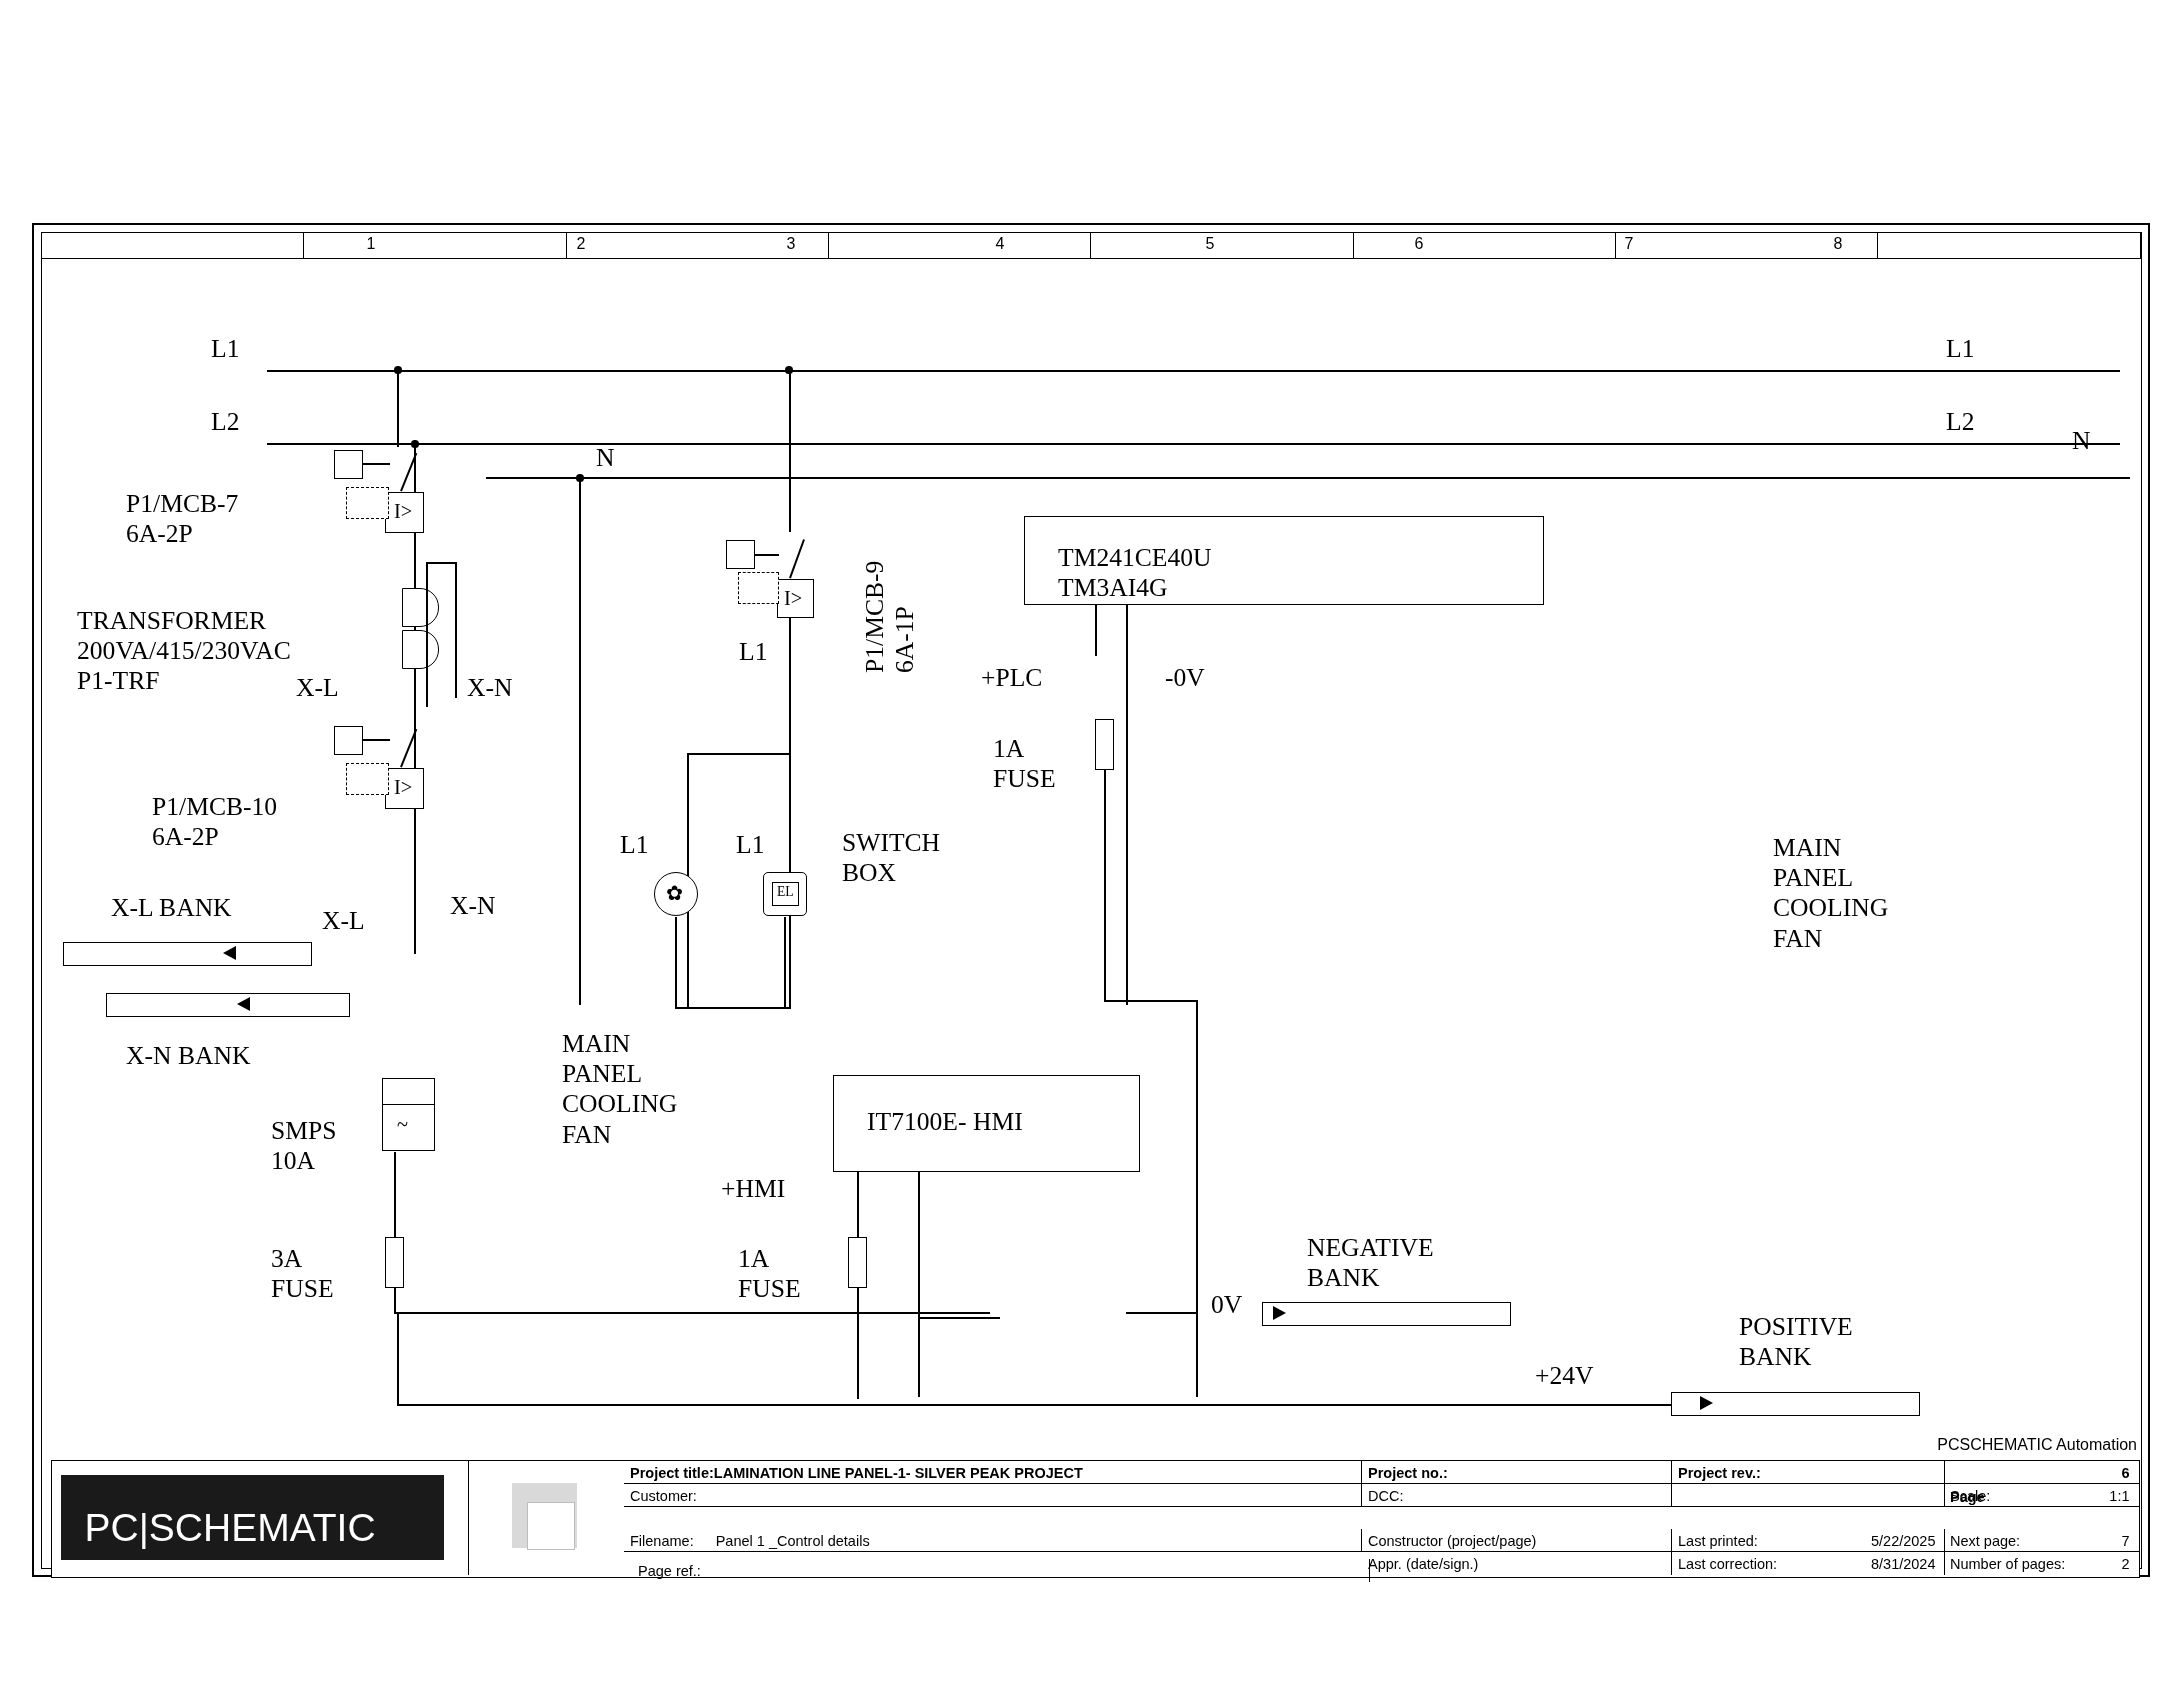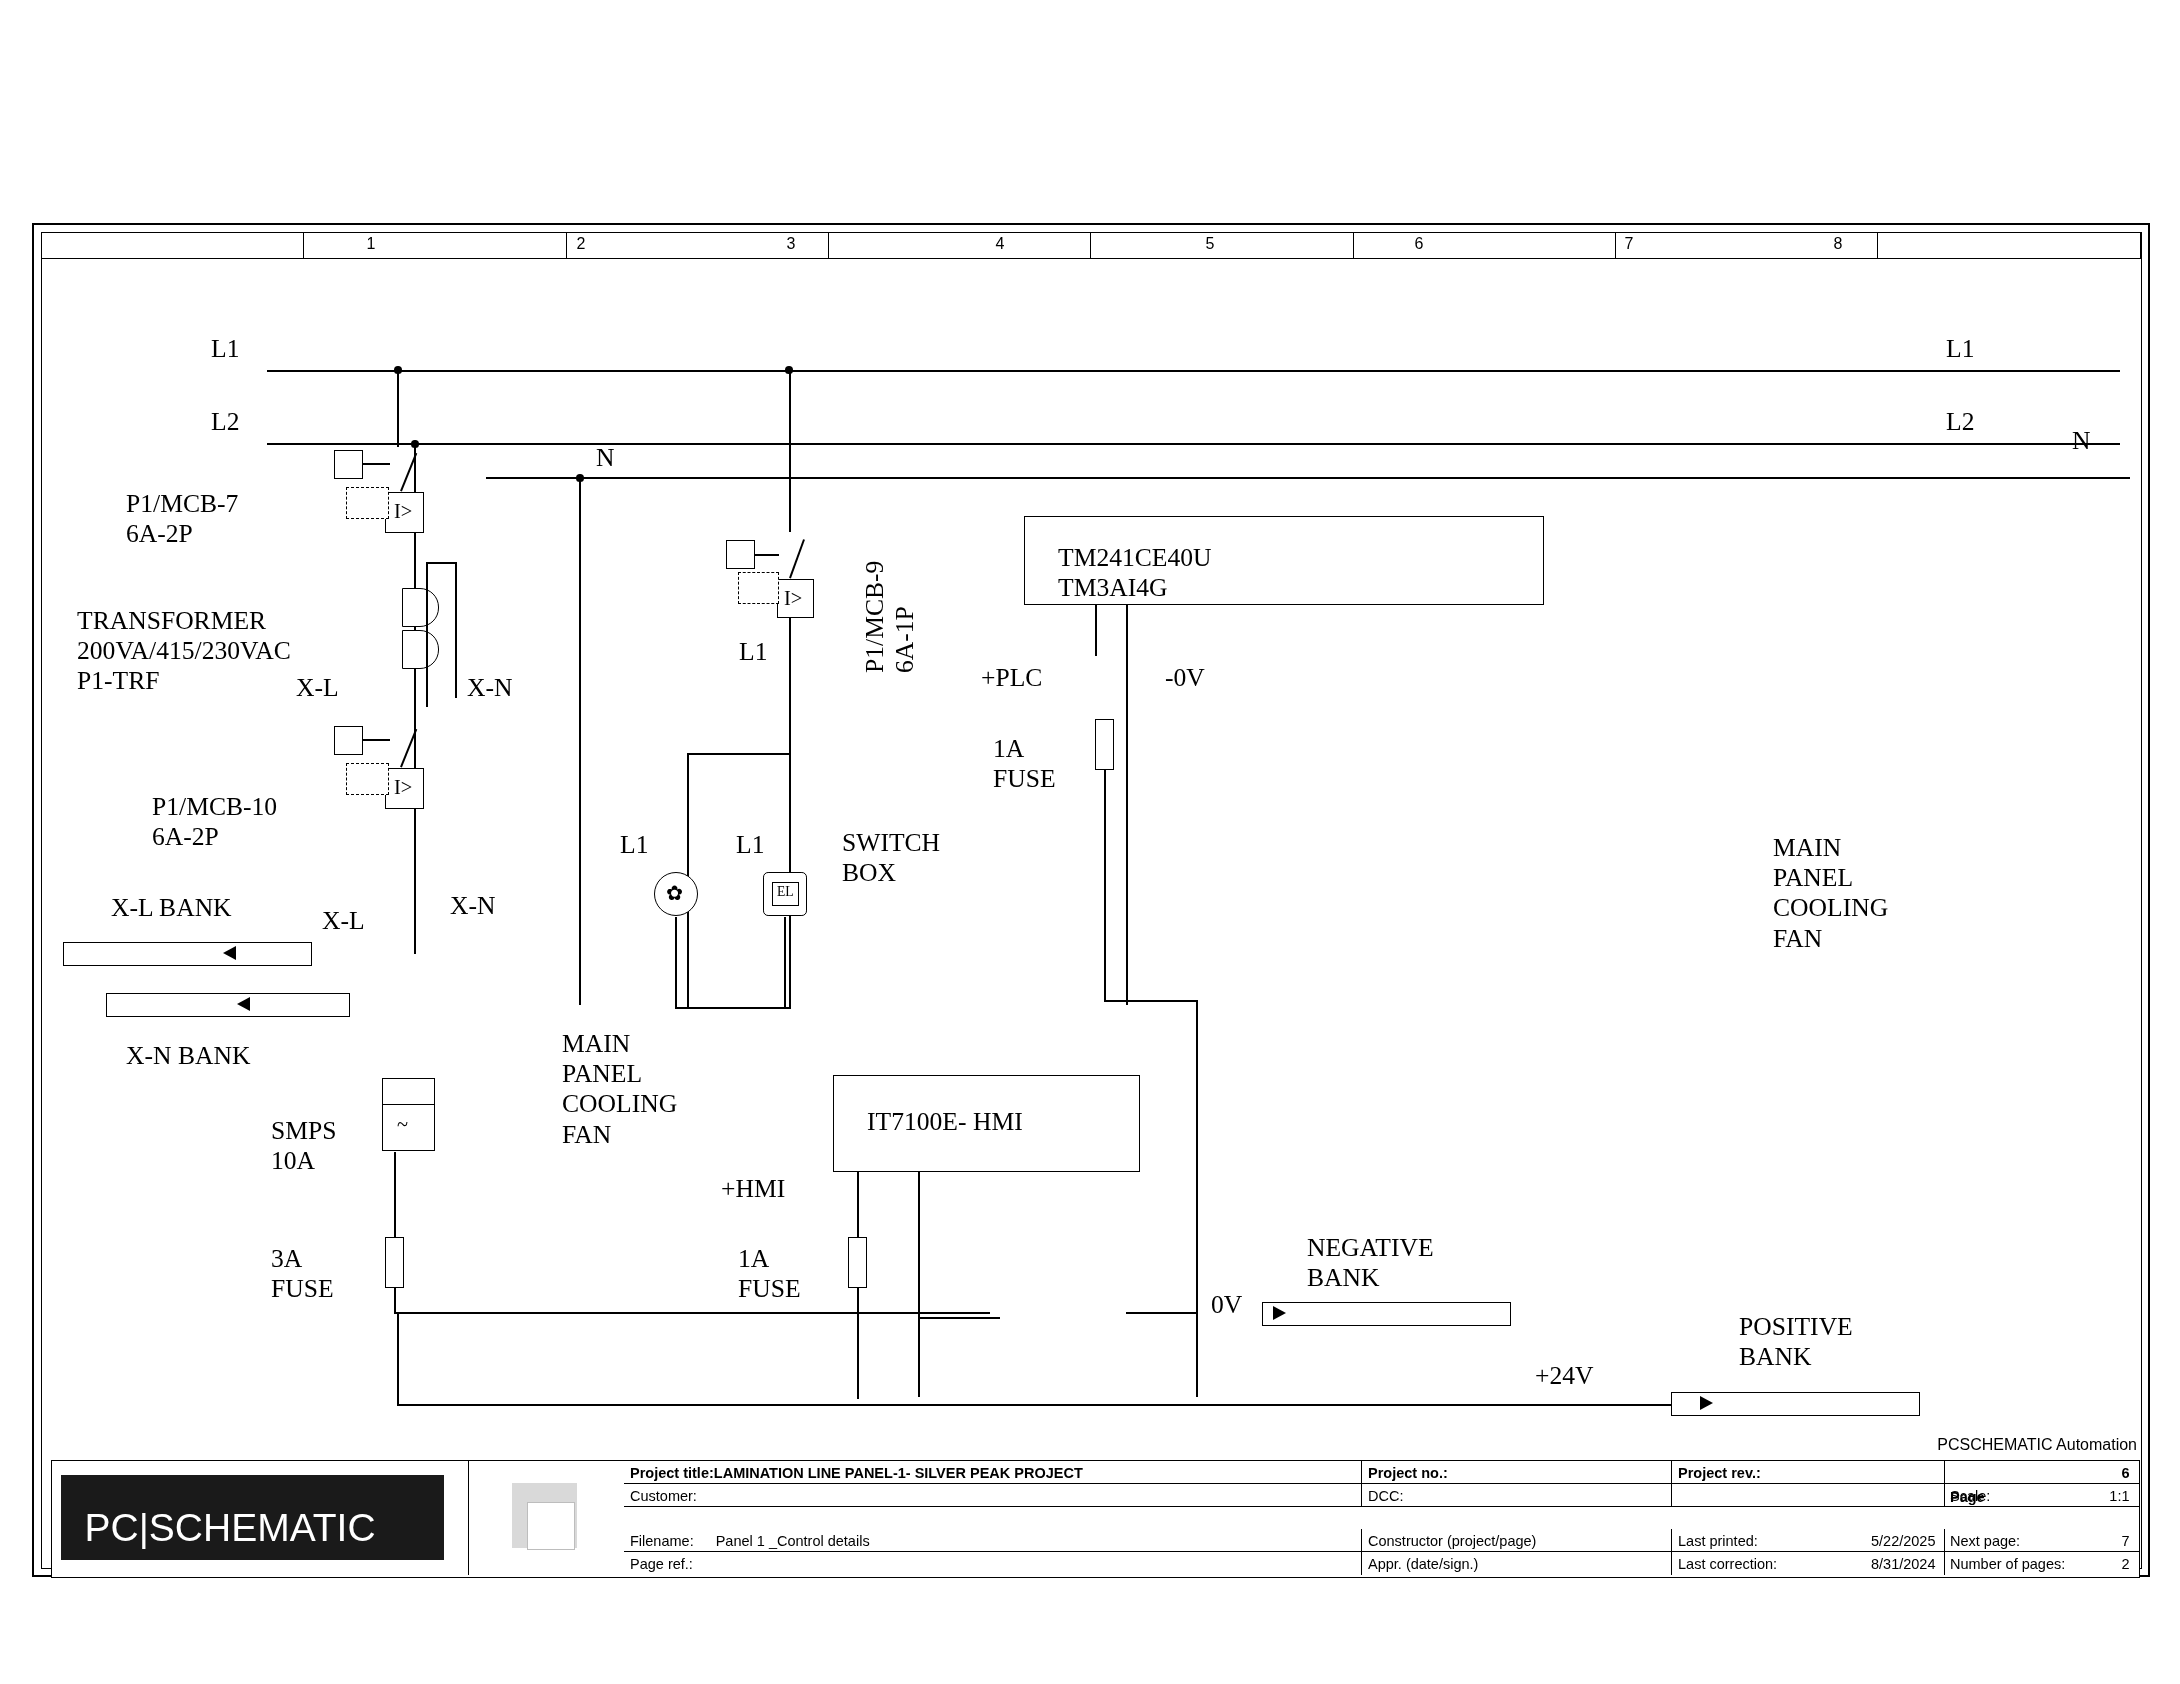--- a/index.html
+++ b/index.html
@@ -449,21 +449,21 @@
             <span>Last printed:</span>
           </div>
         <div class="tb-cell bd right" style="left:1048px; width:273px;">5/22/2025</div>
         <div class="tb-cell" style="left:1320px; width:191px;">
             <span>Next page:</span>
           </div>
         <div class="tb-cell right" style="left:1320px; width:194px;">7</div>
       </div>
 
       <div class="tb-row" style="top:91px">
-        <div class="tb-cell bd" style="left:0; width:738px;">
+        <div class="tb-cell bd" style="left:8px; width:738px;margin-top:7px;">
             <span>Page ref.:</span>
           </div>
         <div class="tb-cell bd" style="left:738px; width:310px;">
             <span>Appr. (date/sign.)</span>
           </div>
         <div class="tb-cell bd" style="left:1048px; width:273px;">
             <span>Last correction:</span>
           </div>
         <div class="tb-cell bd right" style="left:1048px; width:273px;">8/31/2024</div>
         <div class="tb-cell" style="left:1320px; width:194px;">

